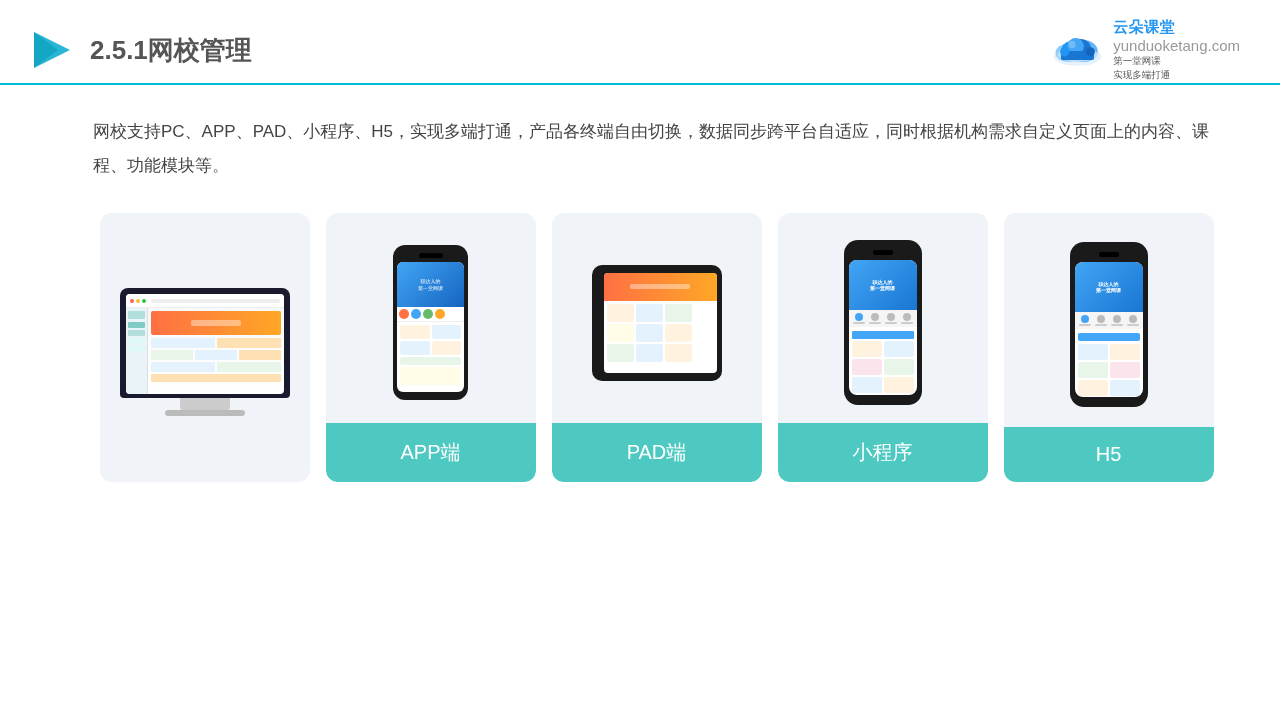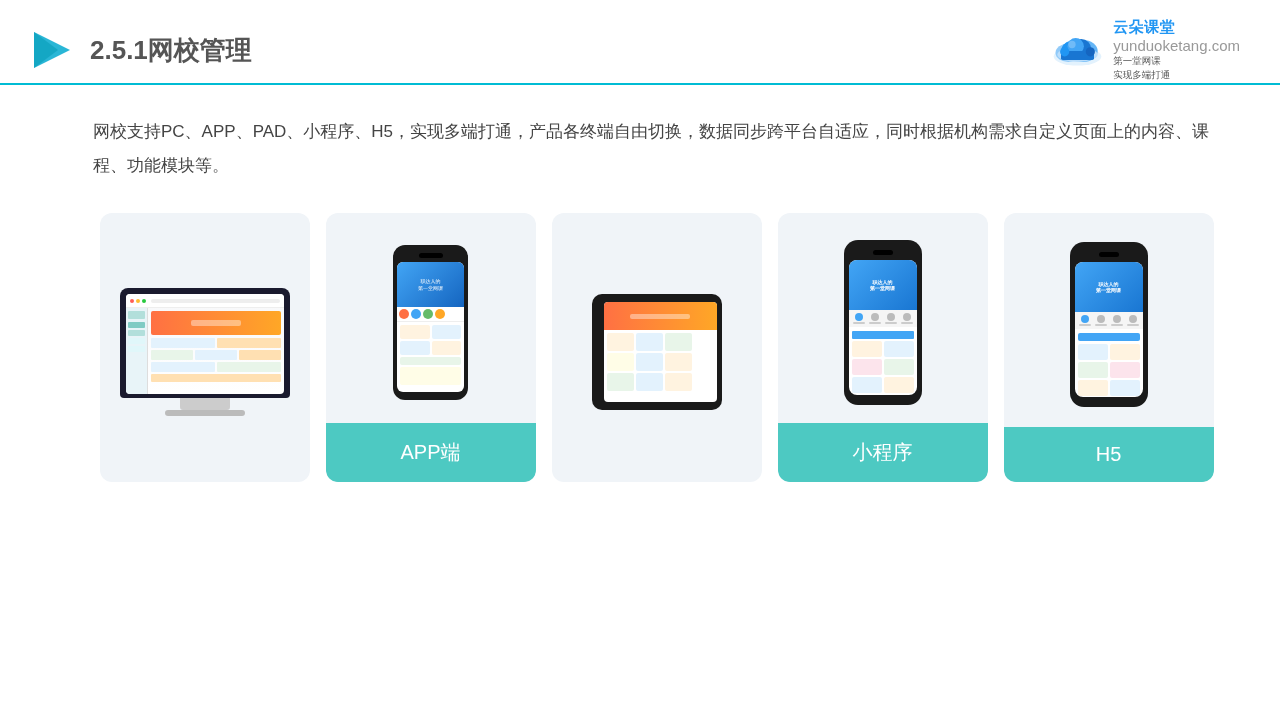--- a/index.html
+++ b/index.html
@@ -459,20 +459,21 @@
                     <div class="pad-cell pad-cell-orange"></div>
                     <div class="pad-cell pad-cell-green"></div>
                     <div class="pad-cell pad-cell-blue"></div>
                     <div class="pad-cell pad-cell-orange"></div>
                   </div>
                 </div>
               </div>
             </div>
           </div>
         </div>
+        <div class="card-label">PAD端</div>
       </div>
 
       <div class="card">
         <div class="card-image-area">
           <div class="mini-phone-mockup">
             <div class="mini-phone-body">
               <div class="mini-phone-notch"></div>
               <div class="mini-phone-screen">
                 <div class="mini-phone-top">
                   <div class="mini-phone-banner-text">职达人的<br>第一堂网课</div>

